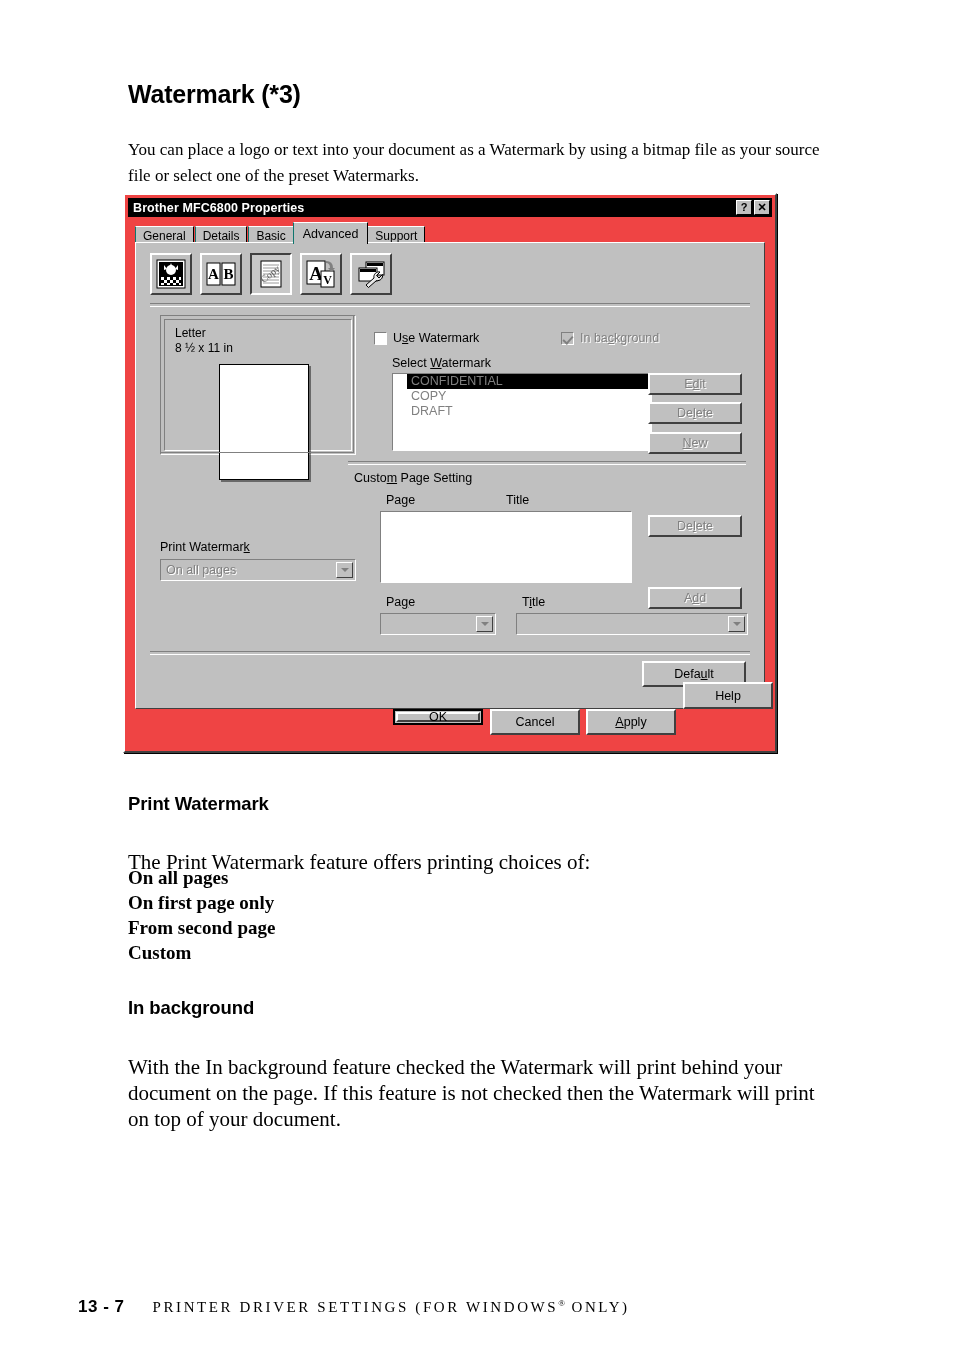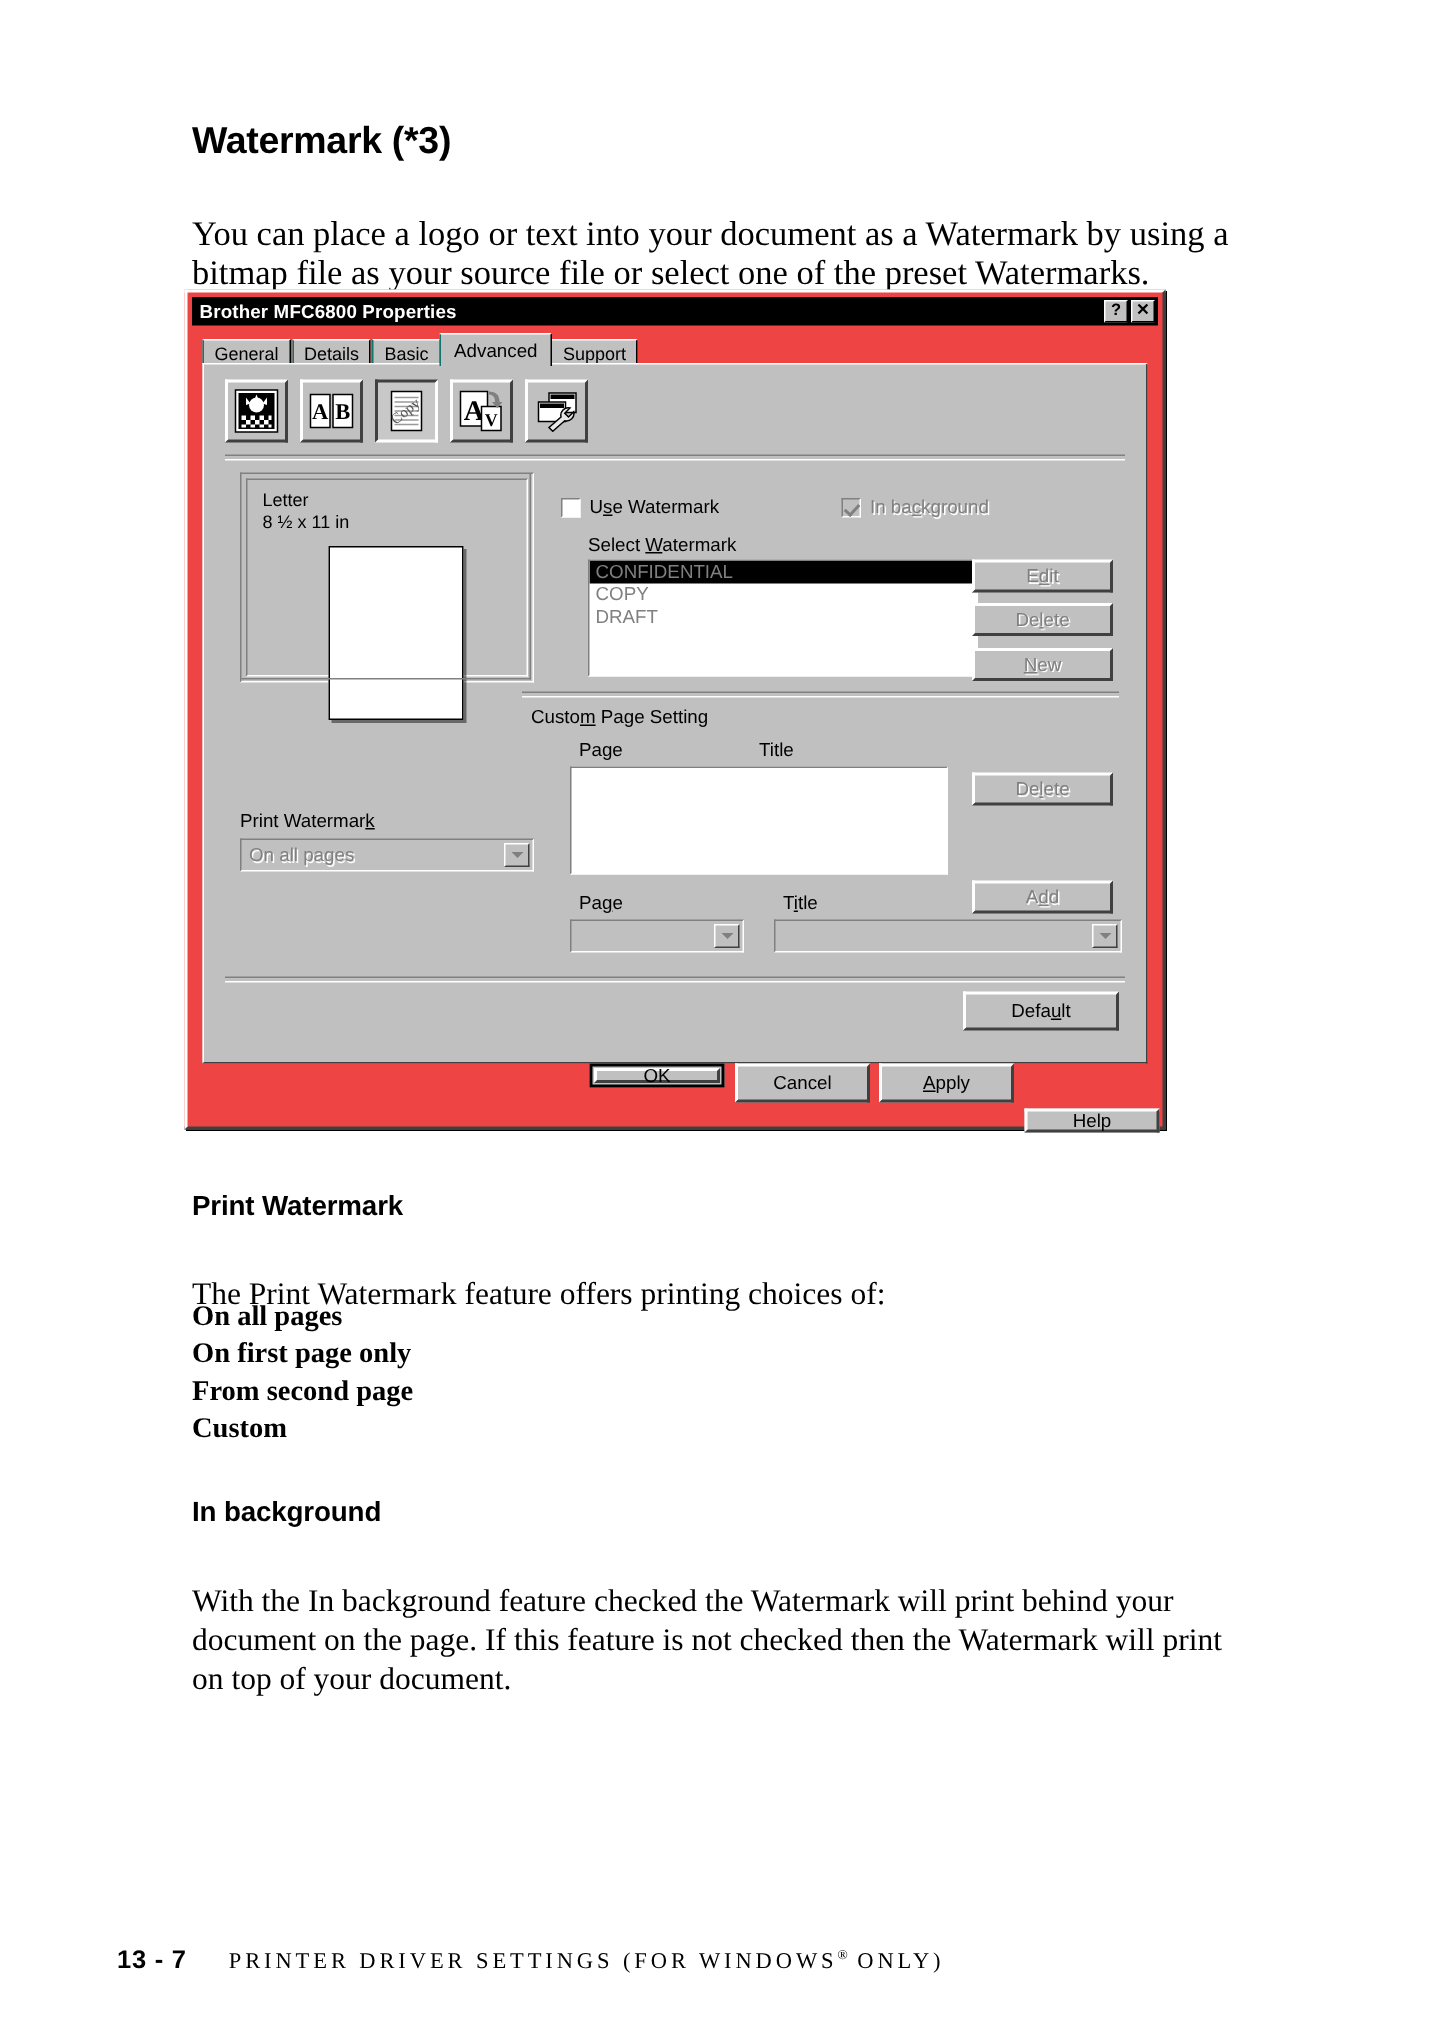--- a/index.html
+++ b/index.html
@@ -13,21 +13,21 @@
   .page{position:absolute;inset:0;}
 
   
   h1.doc-title{
     position:absolute;left:128px;top:80px;
     margin:0;font-family:"Liberation Sans", sans-serif;
     font-size:25px;font-weight:bold;letter-spacing:-0.2px;
   }
   .intro{
     position:absolute;left:128px;top:120px;width:700px;
-    font-size:23px;line-height:26px;
+    font-size:17px;line-height:26px;
   }
   h2.sub-head{
     position:absolute;left:128px;margin:0;
     font-family:"Liberation Sans", sans-serif;
     font-size:18.5px;font-weight:bold;letter-spacing:-0.1px;
   }
   h2.pw{top:793px;}
   h2.ib{top:997px;}
   .para{
     position:absolute;left:128px;width:700px;
@@ -357,21 +357,21 @@
         <span class="chkbox"></span>
         <span class="lbl">U<span class="u">s</span>e Watermark</span>
       </div>
 
       <div class="chk" style="left:425px;top:88px;">
         <span class="chkbox dis on"></span>
         <span class="lbl dis">In ba<span class="u">c</span>kground</span>
       </div>
 
       <div class="sec-label" style="left:256px;top:113px;">Select <span class="u">W</span>atermark</div>
-      <div class="listbox" style="left:256px;top:130px;width:260px;height:78px;">
+      <div class="listbox" style="left:256px;top:130px;width:260px;height:78px;padding-left:14px;">
         <div class="li sel">CONFIDENTIAL</div>
         <div class="li">COPY</div>
         <div class="li">DRAFT</div>
       </div>
 
       <div class="btn dis" style="left:512px;top:130px;width:94px;height:22px;">E<span class="u">d</span>it</div>
       <div class="btn dis" style="left:512px;top:159px;width:94px;height:22px;">De<span class="u">l</span>ete</div>
       <div class="btn dis" style="left:512px;top:189px;width:94px;height:22px;"><span class="u">N</span>ew</div>
 
       <div class="sep-line" style="left:212px;top:218px;width:398px;"></div>
@@ -402,21 +402,21 @@
 
       <div class="sep-line" style="left:14px;top:408px;right:14px;"></div>
       <div class="btn" style="left:506px;top:418px;width:104px;height:26px;">Defa<span class="u">u</span>lt</div>
     </div>
 
     <div class="btn default" style="left:268px;top:514px;width:90px;height:16px;">
       <span class="inner">OK</span>
     </div>
     <div class="btn" style="left:365px;top:514px;width:90px;height:26px;">Cancel</div>
     <div class="btn" style="left:461px;top:514px;width:90px;height:26px;"><span class="u">A</span>pply</div>
-    <div class="btn" style="left:558px;top:544px;width:90px;height:16px;">Help</div>
+    <div class="btn" style="left:558px;top:487px;width:90px;height:27px;">Help</div>
   </div>
 
   <h2 class="sub-head pw">Print Watermark</h2>
   <p class="para pw-body">The Print Watermark feature offers printing choices of:</p>
   <div class="choices">
     <div>On all pages</div>
     <div>On first page only</div>
     <div>From second page</div>
     <div>Custom</div>
   </div>

